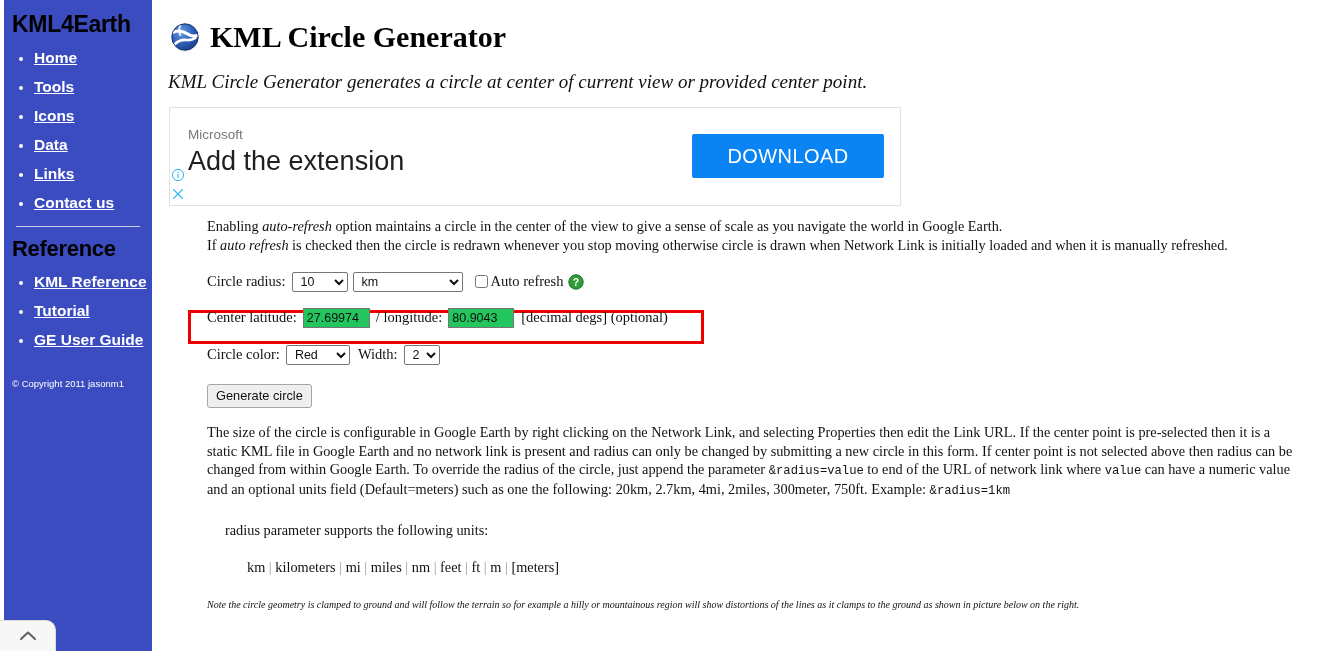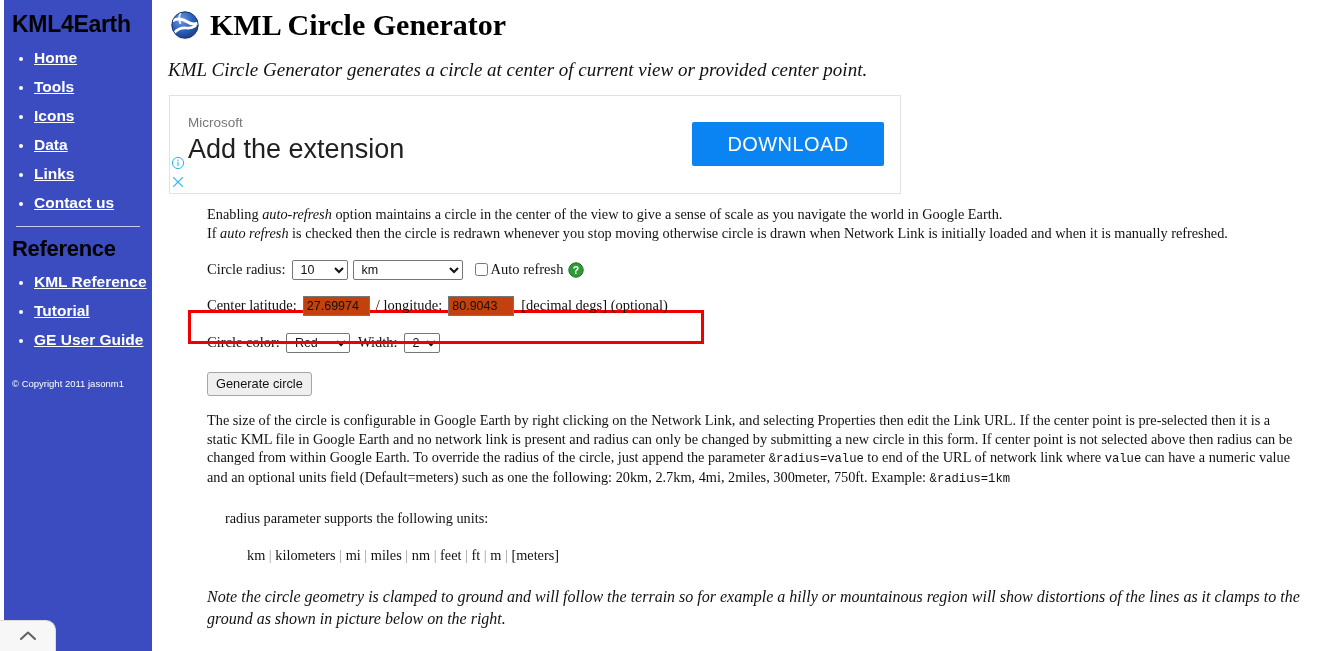--- a/index.html
+++ b/index.html
@@ -75,21 +75,21 @@
     border-radius: 0 10px 0 0;
     display: flex; align-items: center; justify-content: center;
     cursor: pointer;
     z-index: 20;
   }
   #scroll-top svg { display: block; }
 
   
   #main {
     position: absolute;
-    left: 165px; top: 0;
+    left: 165px; top: 12px;
     width: 1176px; height: 632px;
     padding: 0 0 0 0;
     background: #ffffff;
   }
   #page-head {
     display: flex;
     align-items: center;
     padding: 8px 0 0 3px;
   }
   .earth-icon { width: 34px; height: 34px; flex: 0 0 34px; }
@@ -165,21 +165,21 @@
   }
   #desc { margin: 11px 0 0 42px; width: 1096px; }
   #info-para { margin: 15px 0 0 42px; width: 1092px; }
   #units-intro { margin: 22px 0 0 60px; }
   #units-list { margin: 20px 0 0 82px; font-size: 14.3px; color: #111; }
   .unit-sep { color: #999999; }
   #note {
     margin: 22px 0 0 42px;
     width: 1096px;
     font-style: italic;
-    font-size: 16px;
+    font-size: 10px;
     color: #111111;
     line-height: 1.33;
   }
   code, .code {
     font-family: "Liberation Mono", monospace;
     font-size: 12.2px;
   }
 
   
   #form-area { margin: 14px 0 0 0; position: relative; }
@@ -206,21 +206,21 @@
     padding: 0 2px 0 4px;
   }
   select.sel-radius { width: 56px; }
   select.sel-unit   { width: 110px; margin-left: 5px; }
   select.sel-color  { width: 64px; }
   select.sel-width  { width: 36px; }
   input[type="text"] {
     font-family: "Liberation Sans", sans-serif;
     font-size: 12.5px;
     border: 1px solid #767676;
-    background: #c2410c;
+    background: #22c55e;
     color: #111;
     height: 20px;
     padding: 0 3px;
   }
   input.lat { width: 67px; }
   input.lon { width: 66px; }
   input[type="checkbox"] {
     width: 13px; height: 13px; margin: 0 3px 0 12px;
   }
   .help-icon { margin-left: 5px; width: 16px; height: 16px; display:inline-block; vertical-align: middle; cursor: pointer;}

